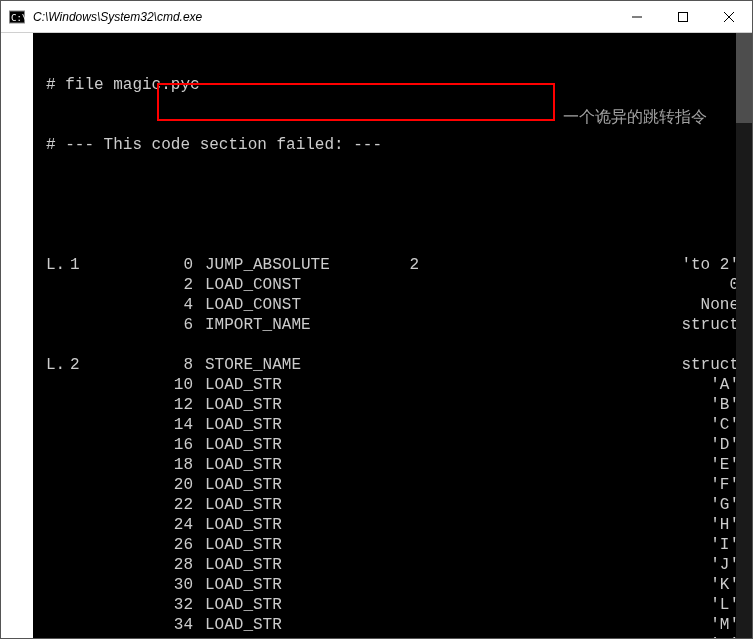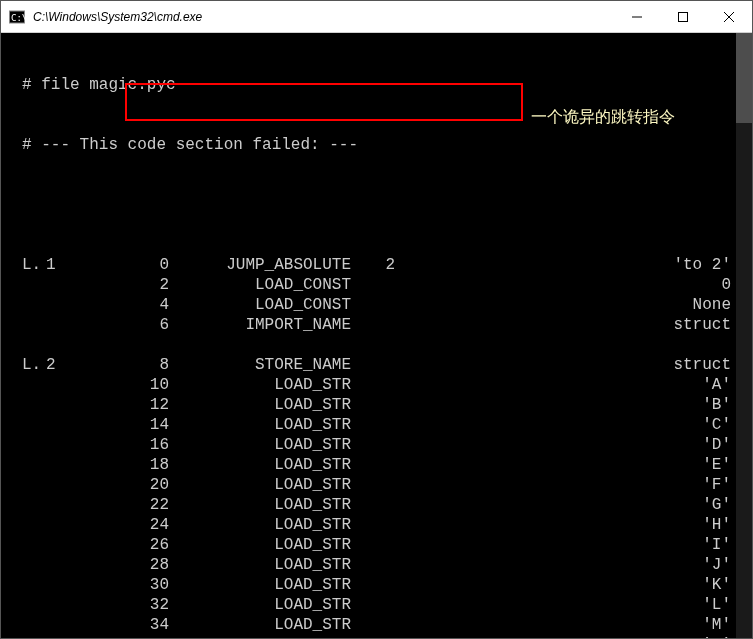--- a/index.html
+++ b/index.html
@@ -59,49 +59,50 @@
     }
     .win-btn svg {
       stroke: #000;
       stroke-width: 1;
       fill: none;
     }
     .terminal {
       flex: 1;
       background: #000;
       color: #ccc;
-      padding: 2px 21px;
+      padding: 2px 13px;
       font-size: 16px;
       line-height: 20px;
       white-space: pre;
       position: relative;
       overflow: hidden;
+      margin-left: 32px;
     }
     .row {
       display: flex;
       height: 20px;
     }
     .col-line { width: 24px; text-align: left; }
     .col-ln   { width: 50px; text-align: left; }
     .col-off  { width: 85px; text-align: right; padding-right: 12px; }
-    .col-op   { width: 170px; text-align: right; }
+    .col-op   { width: 170px; text-align: left; }
     .col-arg  { width: 60px; text-align: right; padding-right: 16px; }
     .col-val  { flex: 1; text-align: right; }
     .highlight-box {
       position: absolute;
       border: 2px solid #ff0000;
       left: 124px;
       top: 50px;
       width: 398px;
       height: 38px;
       pointer-events: none;
     }
     .annotation {
       position: absolute;
-      color: #fef9c3;
+      color: #a3a3a3;
       font-size: 16px;
       left: 530px;
       top: 74px;
       font-family: "SimSun","Microsoft YaHei", sans-serif;
     }
     .watermark {
       position: absolute;
       bottom: 8px;
       right: 12px;
       color: #b8b8b8;

